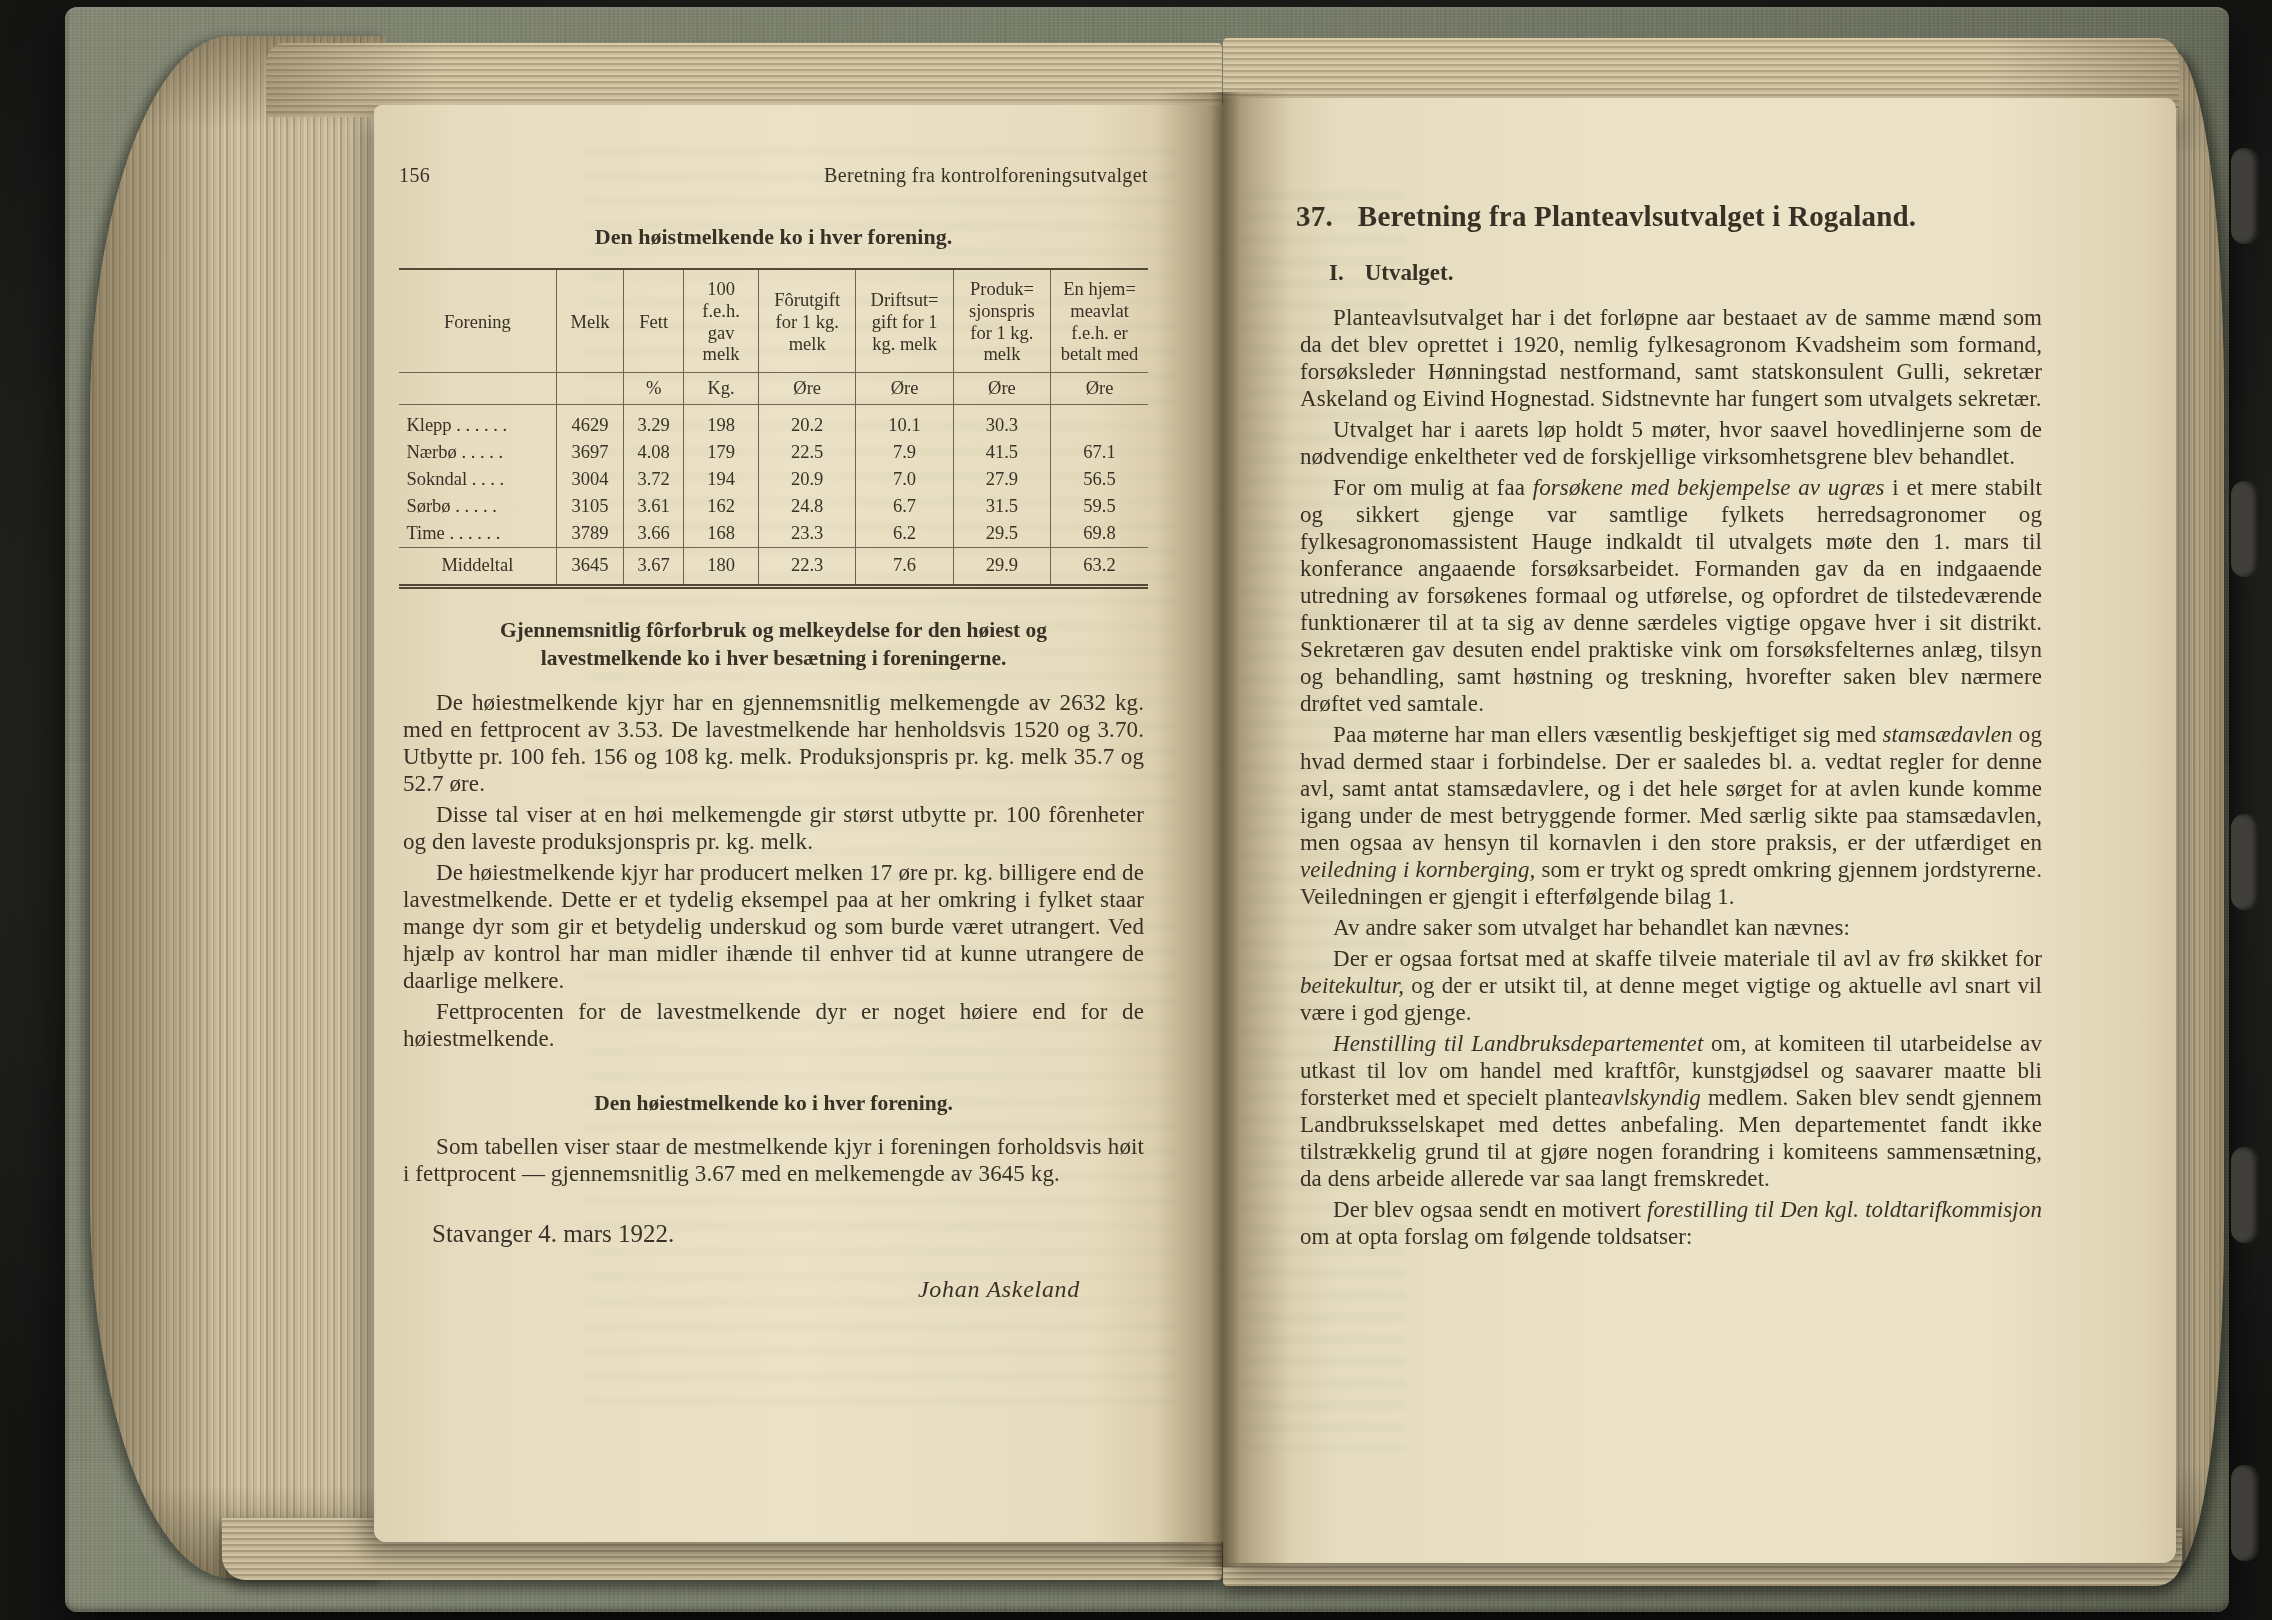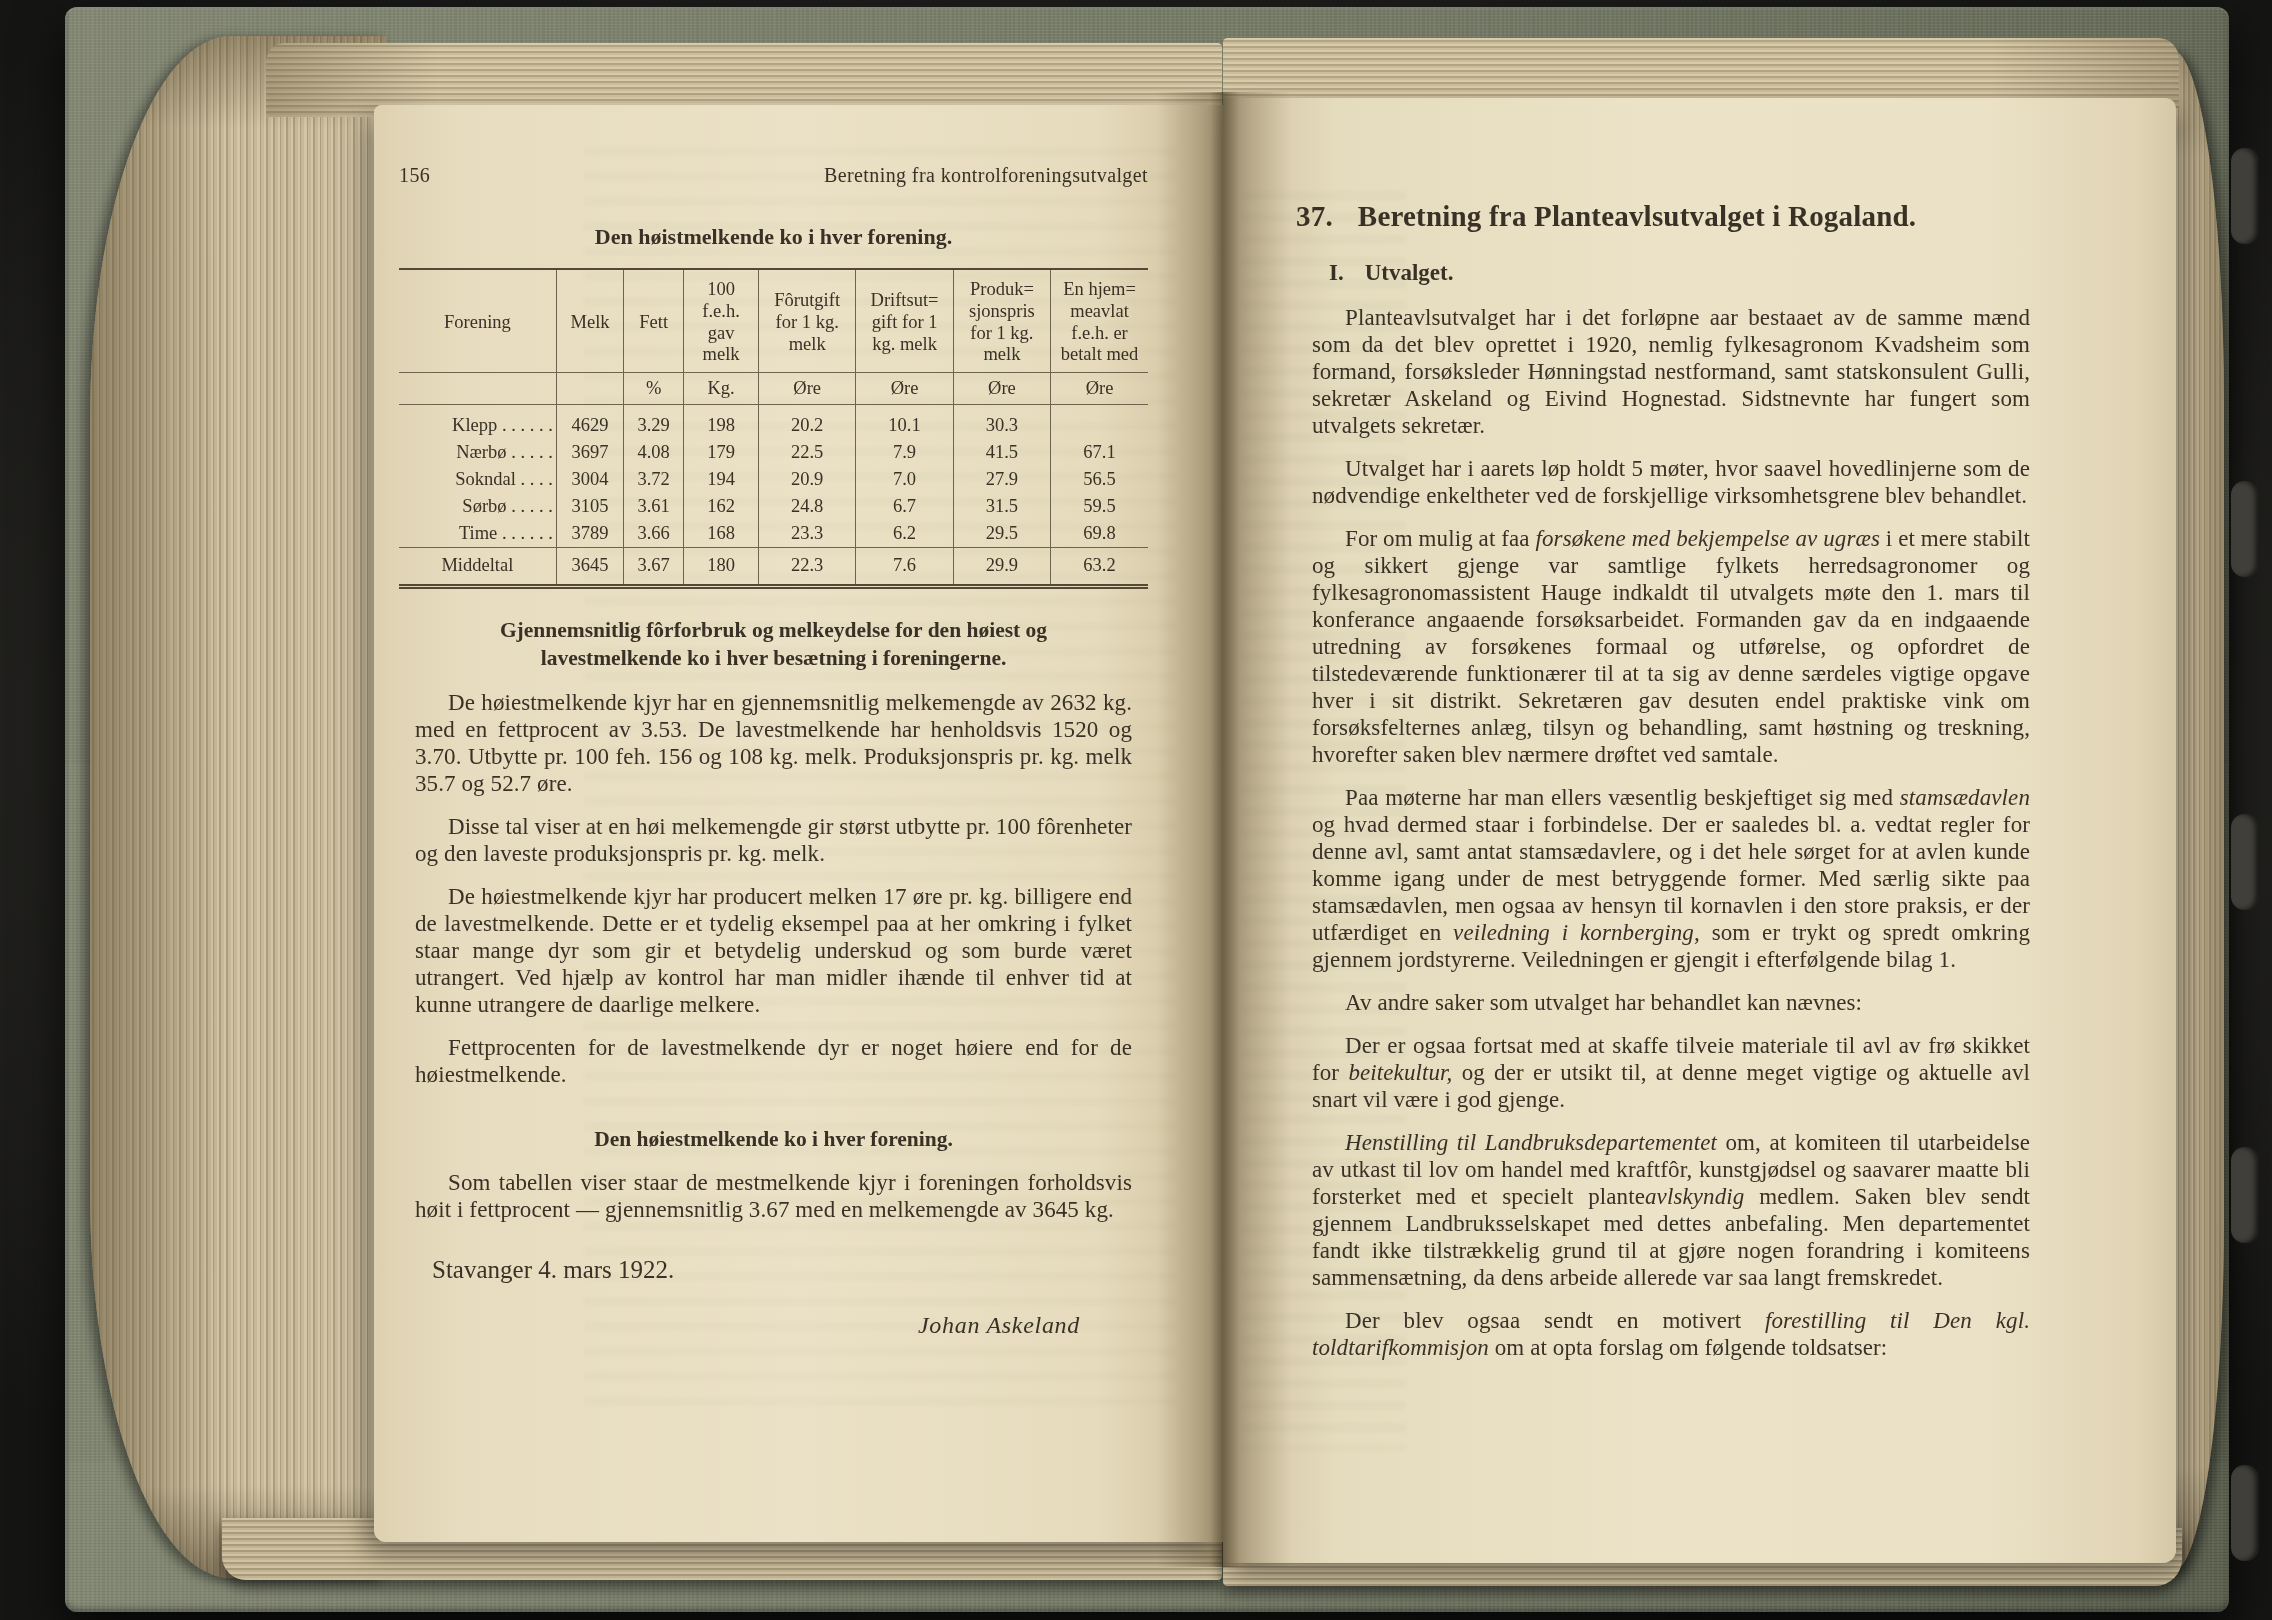--- a/index.html
+++ b/index.html
@@ -105,25 +105,25 @@
   .data-table {
     width: 100%; border-collapse: collapse; margin-top: 18px;
     font-size: 18.5px; line-height: 1.18; color: #3a3126;
     border-top: 2.2px solid #544936; border-bottom: 5.2px double #544936;
   }
   .data-table th { font-weight: normal; white-space: pre-line; text-align: center; vertical-align: middle; padding: 9px 3px 6px; }
   .data-table th + th, .data-table td + td { border-left: 1.1px solid #6f6350; }
   .units-row td { text-align: center; border-top: 1.1px solid #6f6350; border-bottom: 1.1px solid #6f6350; padding: 4.4px 3px; }
   .data-table tbody td { text-align: center; padding: 3px 3px 2.2px; }
   .data-table tbody tr:first-child td { padding-top: 10.4px; }
-  .data-table tbody td:first-child { text-align: right; padding-left: 7.4px; white-space: nowrap; }
+  .data-table tbody td:first-child { text-align: left; padding-left: 7.4px; white-space: nowrap; }
   .data-table tfoot td { border-top: 1.1px solid #6f6350; text-align: center; padding: 6.7px 3px; }
 
   .body-text { font-size: 23px; line-height: 27px; text-align: justify; letter-spacing: 0.1px; }
-  .para { margin: 16px; text-indent: 33px; }
+  .para { margin: 4px; text-indent: 33px; }
   em { font-style: italic; }
 
   .section-heading {
     font-size: 21.5px; font-weight: bold; text-align: center;
     white-space: pre-line; line-height: 1.32; margin: 27px 0 16.3px;
   }
   .section-heading.second { margin-top: 37px; }
 
   .dateline  { margin: 33px 0 0; text-indent: 33px; font-size: 25px; }
   .signature { margin: 28px 68px 0 0; text-align: right; font-style: italic; font-size: 24px; letter-spacing: 0.7px; }

